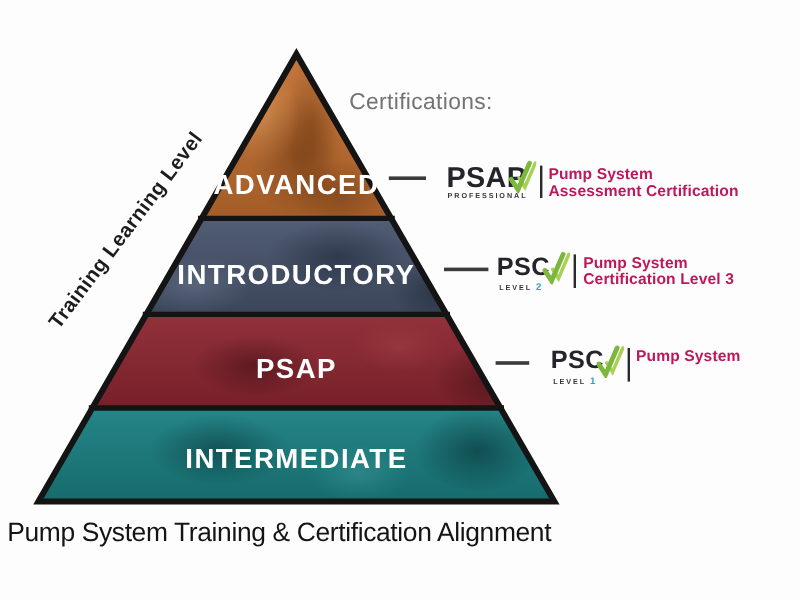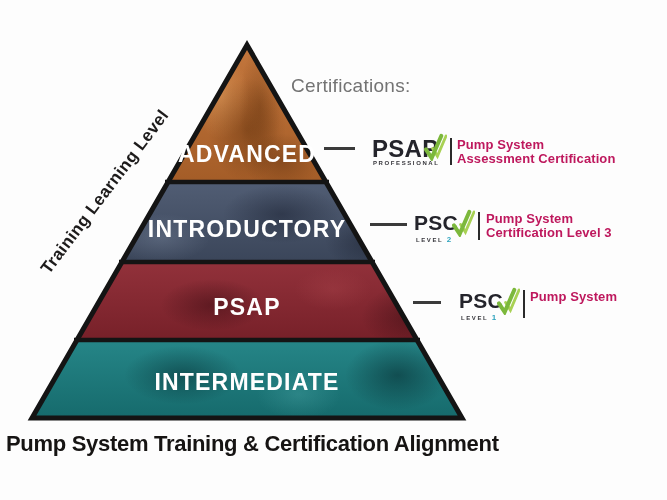--- a/index.html
+++ b/index.html
@@ -97,21 +97,21 @@
   .dv-3 { left:523px; top:290px; height:28px; }
 
   .cert-desc { position:absolute; font-size:13px; font-weight:bold; color:#be185d; line-height:14px; letter-spacing:0.1px; }
   .dc-1 { left:457px; top:138px; }
   .dc-2 { left:486px; top:212px; }
   .dc-3 { left:530px; top:290px; }
 
   
   .diagram-title {
     position:absolute; left:6px; top:431px;
-    font-size:22px; font-weight:bold; color:#161413; letter-spacing:-0.3px;
+    font-size:22px; font-weight:normal; color:#161413; letter-spacing:-0.3px;
     white-space:nowrap;
   }
 </style>
 </head>
 <body>
 
 <div class="canvas">
 
   <div class="pyramid">
     <div class="band band-advanced" style="background-color: rgb(191, 108, 46);"></div>

